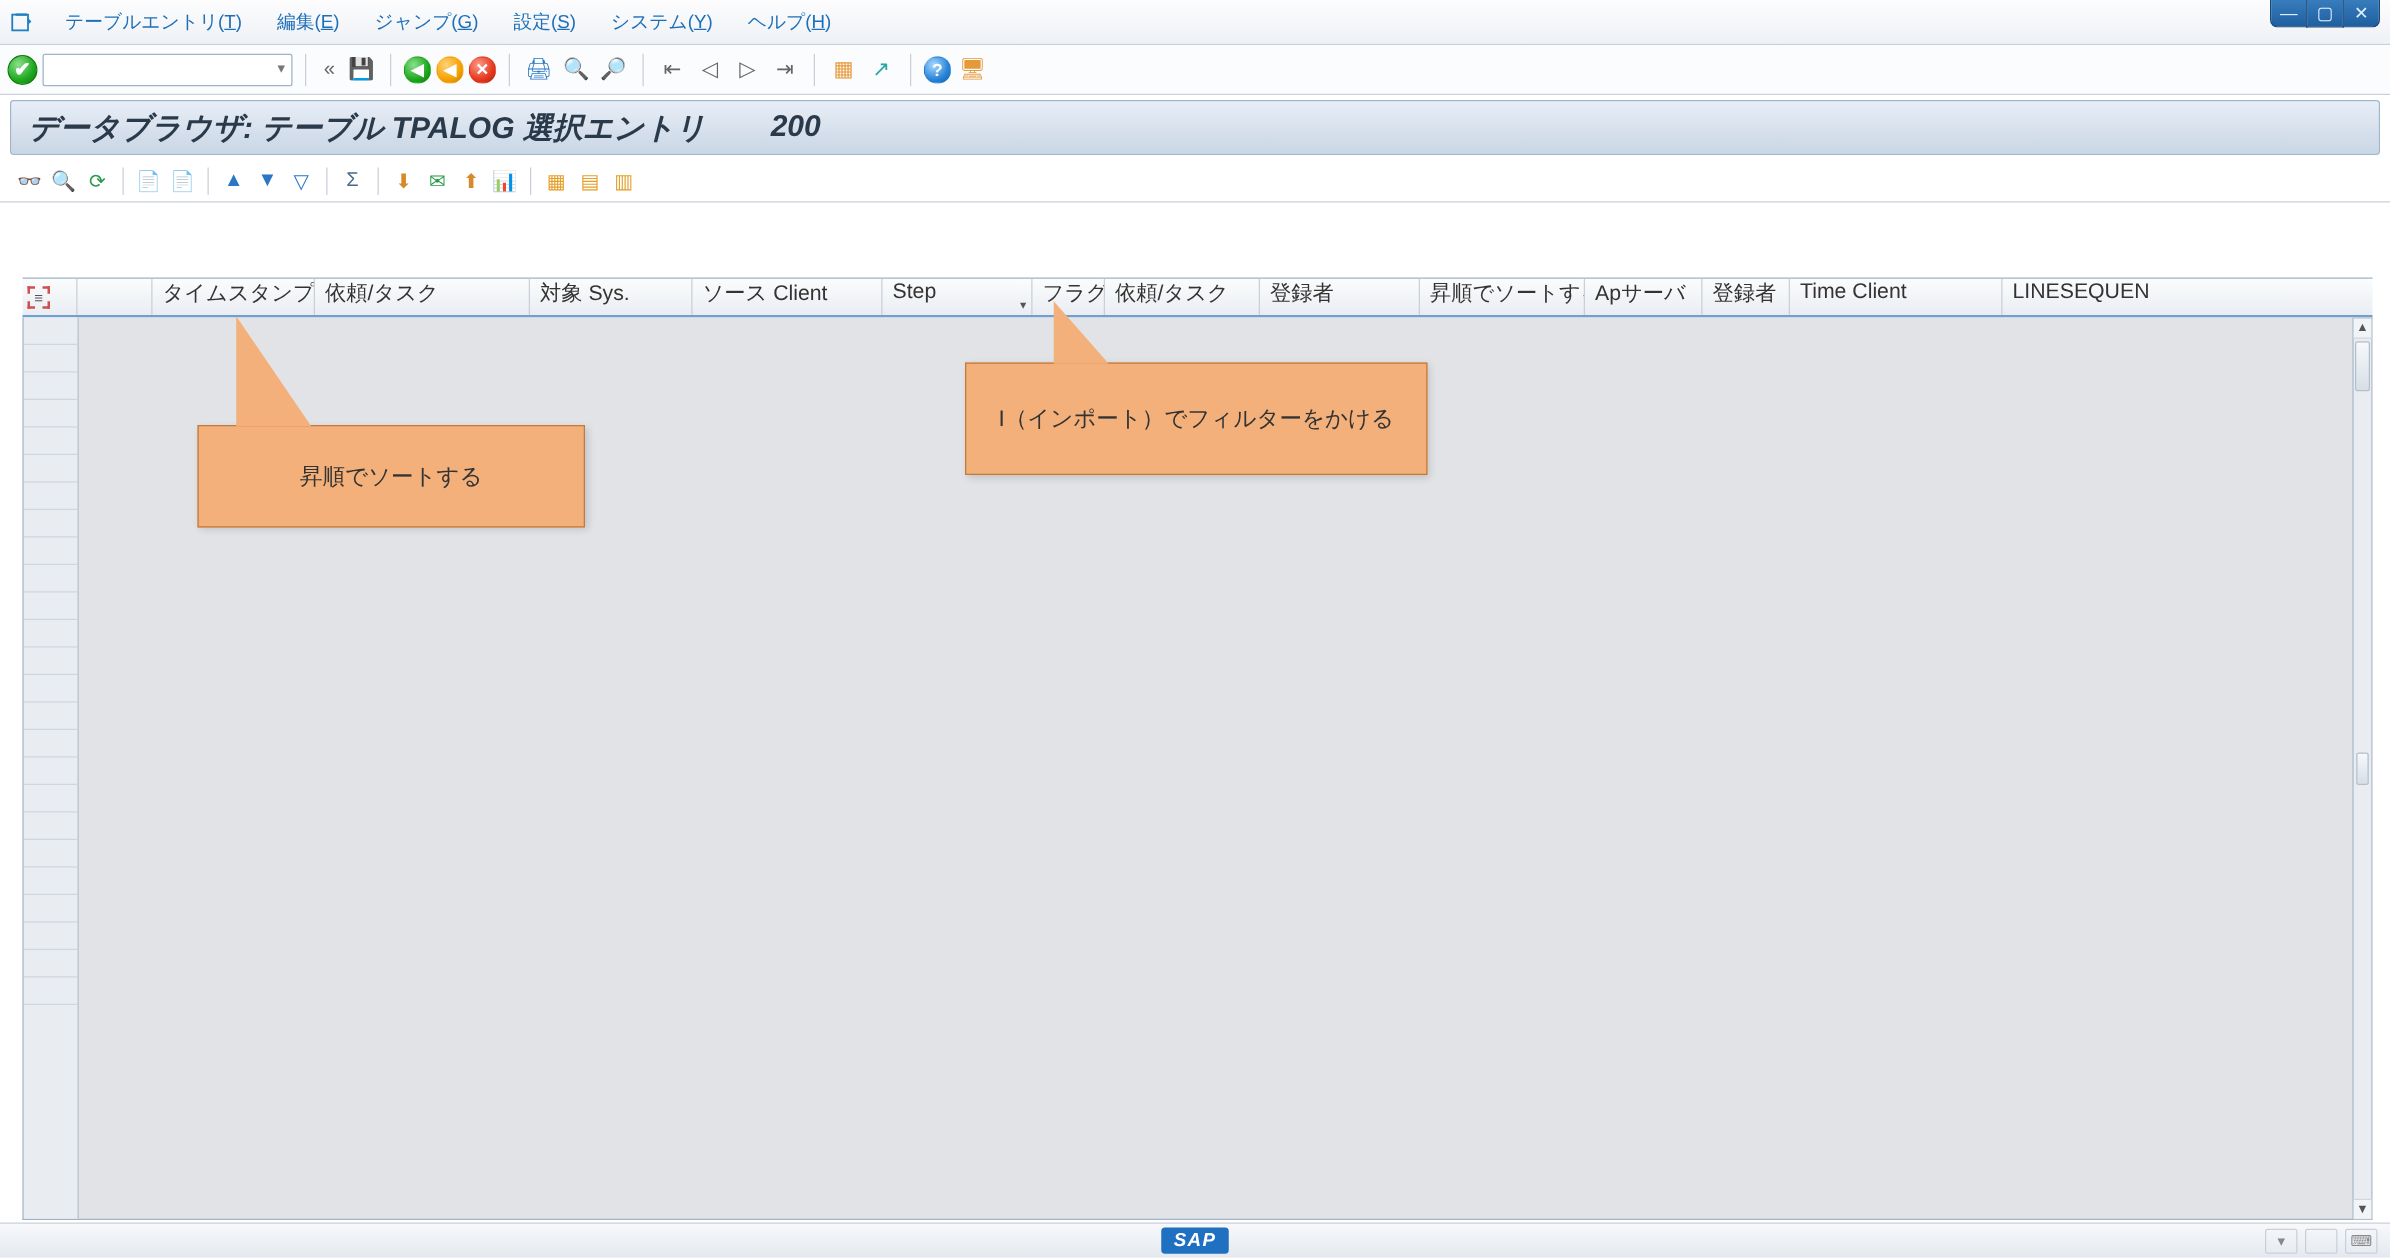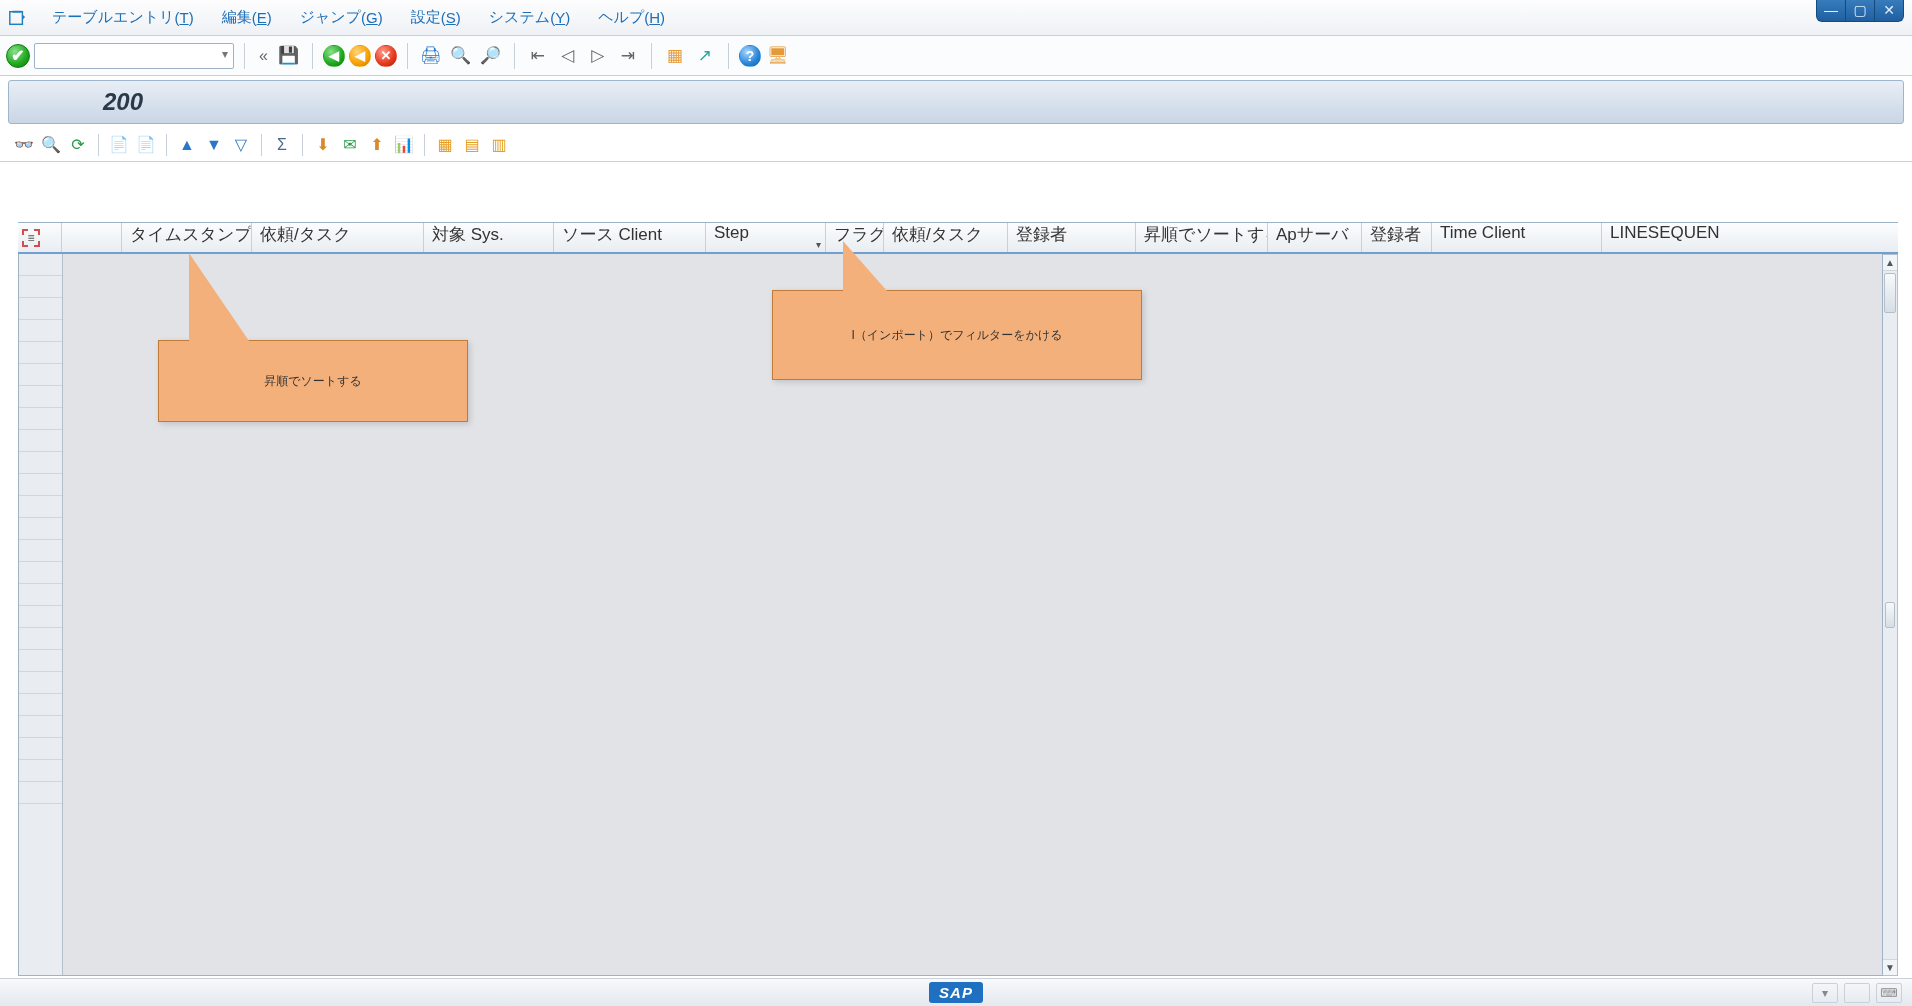--- a/index.html
+++ b/index.html
@@ -29,21 +29,21 @@
 .tb-btn.g{background:radial-gradient(circle at 35% 30%,#8be08b,#1fa81f 60%,#0c7a0c);color:#fff;border-radius:50%;width:22px;height:22px;font-size:13px;font-weight:bold}
 .tb-btn.y{background:radial-gradient(circle at 35% 30%,#ffd27a,#f7a100 60%,#c77f00);color:#fff;border-radius:50%;width:22px;height:22px;font-size:13px;font-weight:bold}
 .tb-btn.r{background:radial-gradient(circle at 35% 30%,#ff9a8a,#e53a1f 60%,#b01f0f);color:#fff;border-radius:50%;width:22px;height:22px;font-size:13px;font-weight:bold}
 .tb-btn.blue{color:#2a77c5}
 .tb-btn.orange{color:#e59a3a}
 .tb-btn.teal{color:#2aa5a5}
 .tb-btn.help{background:radial-gradient(circle at 35% 30%,#a8d8ff,#2a85d8 60%,#0f60a8);color:#fff;border-radius:50%;width:22px;height:22px;font-size:14px;font-weight:bold}
 
 
 .titlebar { height:44px; background: linear-gradient(#e8eef6,#c9d6e5); border:1px solid #9fb5cb; margin: 4px 8px; border-radius:3px; display:flex; align-items:center; padding:0 14px; font-style:italic; font-weight:bold; font-size:24px; color:#2a3a4a; }
-.titlebar .count{margin-left:80px}
+.titlebar .count{margin-left:52px}
 
 
 .appbar { height:34px; display:flex; align-items:center; padding:0 12px; gap:3px; border-bottom:1px solid #c9d0d9; }
 .ab-btn{width:24px;height:24px;display:flex;align-items:center;justify-content:center;font-size:16px;color:#4a6a8a;border-radius:3px}
 .ab-btn.ora{color:#d88a2a}
 .ab-btn.grn{color:#2a9a4a}
 .ab-btn.blu{color:#2a77c5}
 .ab-btn.grid{color:#e5a02a}
 .ab-sep{width:1px;height:22px;background:#c9d0d9;margin:0 5px}
 
@@ -58,21 +58,21 @@
 .grid-body{position:absolute;left:0;right:15px;top:32px;bottom:0;background:#e1e3e6;border:1px solid #9fb2c6;border-top:none}
 .grid-body .row-selectors{position:absolute;left:0;top:0;bottom:0;width:44px;border-right:1px solid #b5bfc9;background:#e9edf2}
 .grid-body .rs{height:22px;border-bottom:1px solid #cfd6dd}
 .v-scroll{position:absolute;right:0;top:32px;bottom:0;width:15px;background:#e9edf2;border:1px solid #b5bfc9;border-left:none}
 .v-scroll .arrow{height:16px;display:flex;align-items:center;justify-content:center;font-size:10px;color:#555;background:#f2f5f8;border-bottom:1px solid #cfd6dd}
 .v-scroll .arrow.dn{position:absolute;bottom:0;left:0;right:0;border-top:1px solid #cfd6dd;border-bottom:none}
 .v-scroll .thumb{position:absolute;left:1px;right:1px;top:18px;height:40px;background:linear-gradient(#f7f9fb,#d6dee6);border:1px solid #b5bfc9;border-radius:2px}
 .v-scroll .mid-grip{position:absolute;left:2px;right:2px;top:50%;height:26px;transform:translateY(-50%);background:linear-gradient(#f7f9fb,#d6dee6);border:1px solid #b5bfc9;border-radius:2px}
 
 
-.callout{position:absolute;background:#f3b07a;border:1px solid #c07a3a;color:#333;display:flex;align-items:center;justify-content:center;padding:10px 16px;font-size:12px;box-shadow:2px 2px 6px rgba(0,0,0,.15)}
+.callout{position:absolute;background:#f3b07a;border:1px solid #c07a3a;color:#333;display:flex;align-items:center;justify-content:center;padding:10px 16px;font-size:18px;box-shadow:2px 2px 6px rgba(0,0,0,.15)}
 .callout .tail{position:absolute;width:0;height:0}
 .callout.c1{left:158px;top:340px;width:310px;height:82px}
 .callout.c1 .tail{left:30px;top:-88px;border-left:0px solid transparent;border-right:60px solid transparent;border-bottom:88px solid #f3b07a}
 .callout.c1 .tail:before{content:"";position:absolute;left:-1px;top:-1px;border-left:0 solid transparent;border-right:62px solid transparent;border-bottom:90px solid #c07a3a;z-index:-1}
 .callout.c2{left:772px;top:290px;width:370px;height:90px}
 .callout.c2 .tail{left:70px;top:-50px;border-left:0 solid transparent;border-right:44px solid transparent;border-bottom:50px solid #f3b07a}
 .callout.c2 .tail:before{content:"";position:absolute;left:-1px;top:-1px;border-left:0 solid transparent;border-right:46px solid transparent;border-bottom:52px solid #c07a3a;z-index:-1}
 
 
 .statusbar{position:absolute;left:0;right:0;bottom:0;height:28px;background:linear-gradient(#f7f9fb,#e4e9ef);border-top:1px solid #c9d0d9;display:flex;align-items:center;justify-content:center}
@@ -125,20 +125,21 @@
   <div class="tb-btn">⇥</div>
   <div class="tb-sep"></div>
   <div class="tb-btn orange">▦</div>
   <div class="tb-btn teal">↗</div>
   <div class="tb-sep"></div>
   <div class="tb-btn help">?</div>
   <div class="tb-btn orange">🖥</div>
 </div>
 
 <div class="titlebar">
+  <span>データブラウザ: テーブル TPALOG 選択エントリ</span>
   <span class="count">200</span>
 </div>
 
 <div class="appbar">
   <div class="ab-btn">👓</div>
   <div class="ab-btn blu">🔍</div>
   <div class="ab-btn grn">⟳</div>
   <div class="ab-sep"></div>
   <div class="ab-btn">📄</div>
   <div class="ab-btn">📄</div>

